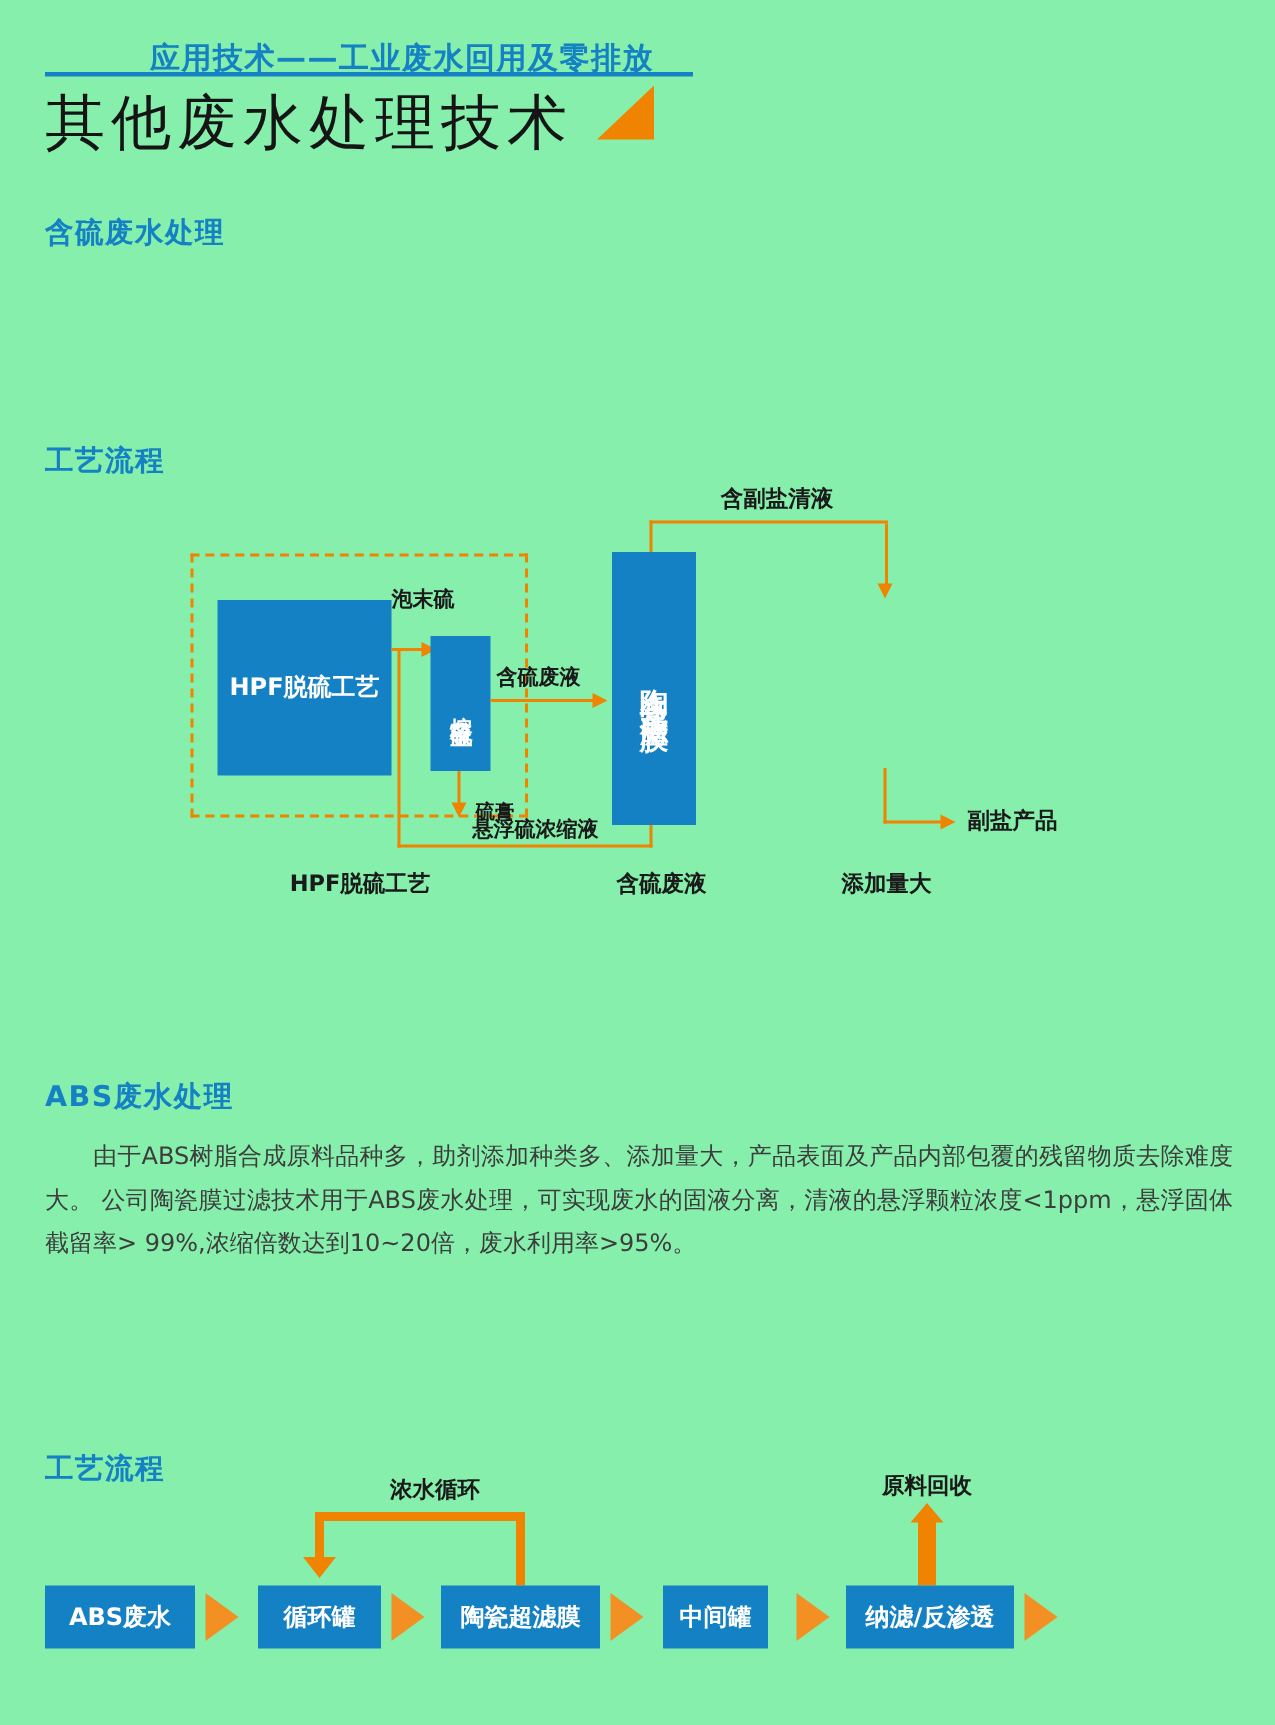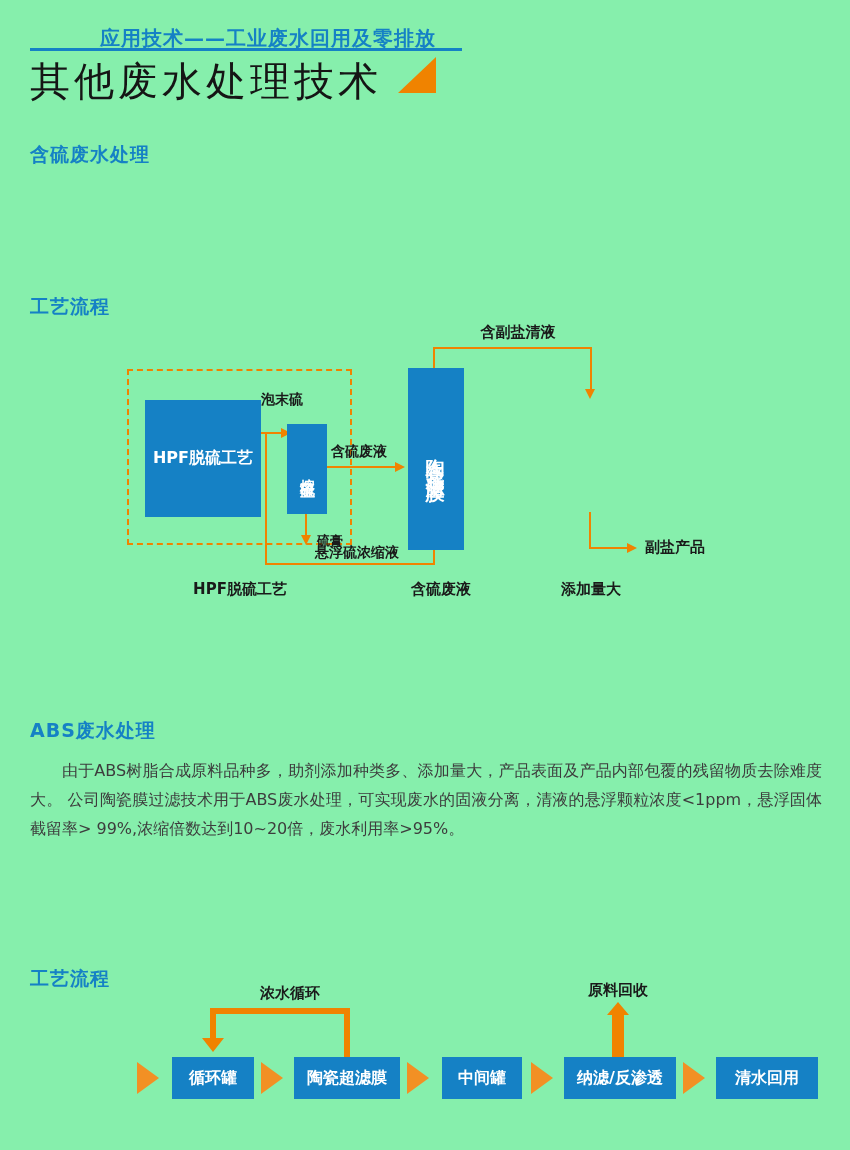--- a/index.html
+++ b/index.html
@@ -97,24 +97,24 @@
   <div class="flabel center" style="left:235px;top:984px;width:110px;font-size:15px">浓水循环</div>
   <div class="thick" style="left:210px;top:1008px;width:140px;height:6px"></div>
   <div class="thick" style="left:344px;top:1008px;width:6px;height:49px"></div>
   <div class="thick" style="left:210px;top:1008px;width:6px;height:31px"></div>
   <div class="big-arr-d" style="left:202px;top:1038px"></div>
 
   <div class="flabel center" style="left:566px;top:981px;width:104px;font-size:15px">原料回收</div>
   <div class="big-arr-u" style="left:607px;top:1002px"></div>
   <div class="thick" style="left:612px;top:1014px;width:12px;height:43px"></div>
 
+  <div class="bluebox node" style="left:30px;width:100px">ABS废水</div>
   <div class="chev" style="left:137px"></div>
   <div class="bluebox node" style="left:172px;width:82px">循环罐</div>
   <div class="chev" style="left:261px"></div>
   <div class="bluebox node" style="left:294px;width:106px">陶瓷超滤膜</div>
   <div class="chev" style="left:407px"></div>
-  <div class="bluebox node" style="left:442px;width:80px">中间罐</div>
+  <div class="bluebox node" style="left:442px;width:70px">中间罐</div>
   <div class="chev" style="left:531px"></div>
   <div class="bluebox node" style="left:564px;width:112px">纳滤/反渗透</div>
   <div class="chev" style="left:683px"></div>
-  <div class="bluebox node" style="left:716px;width:102px">清水回用</div>
 
 </div>
 
 </body></html>

